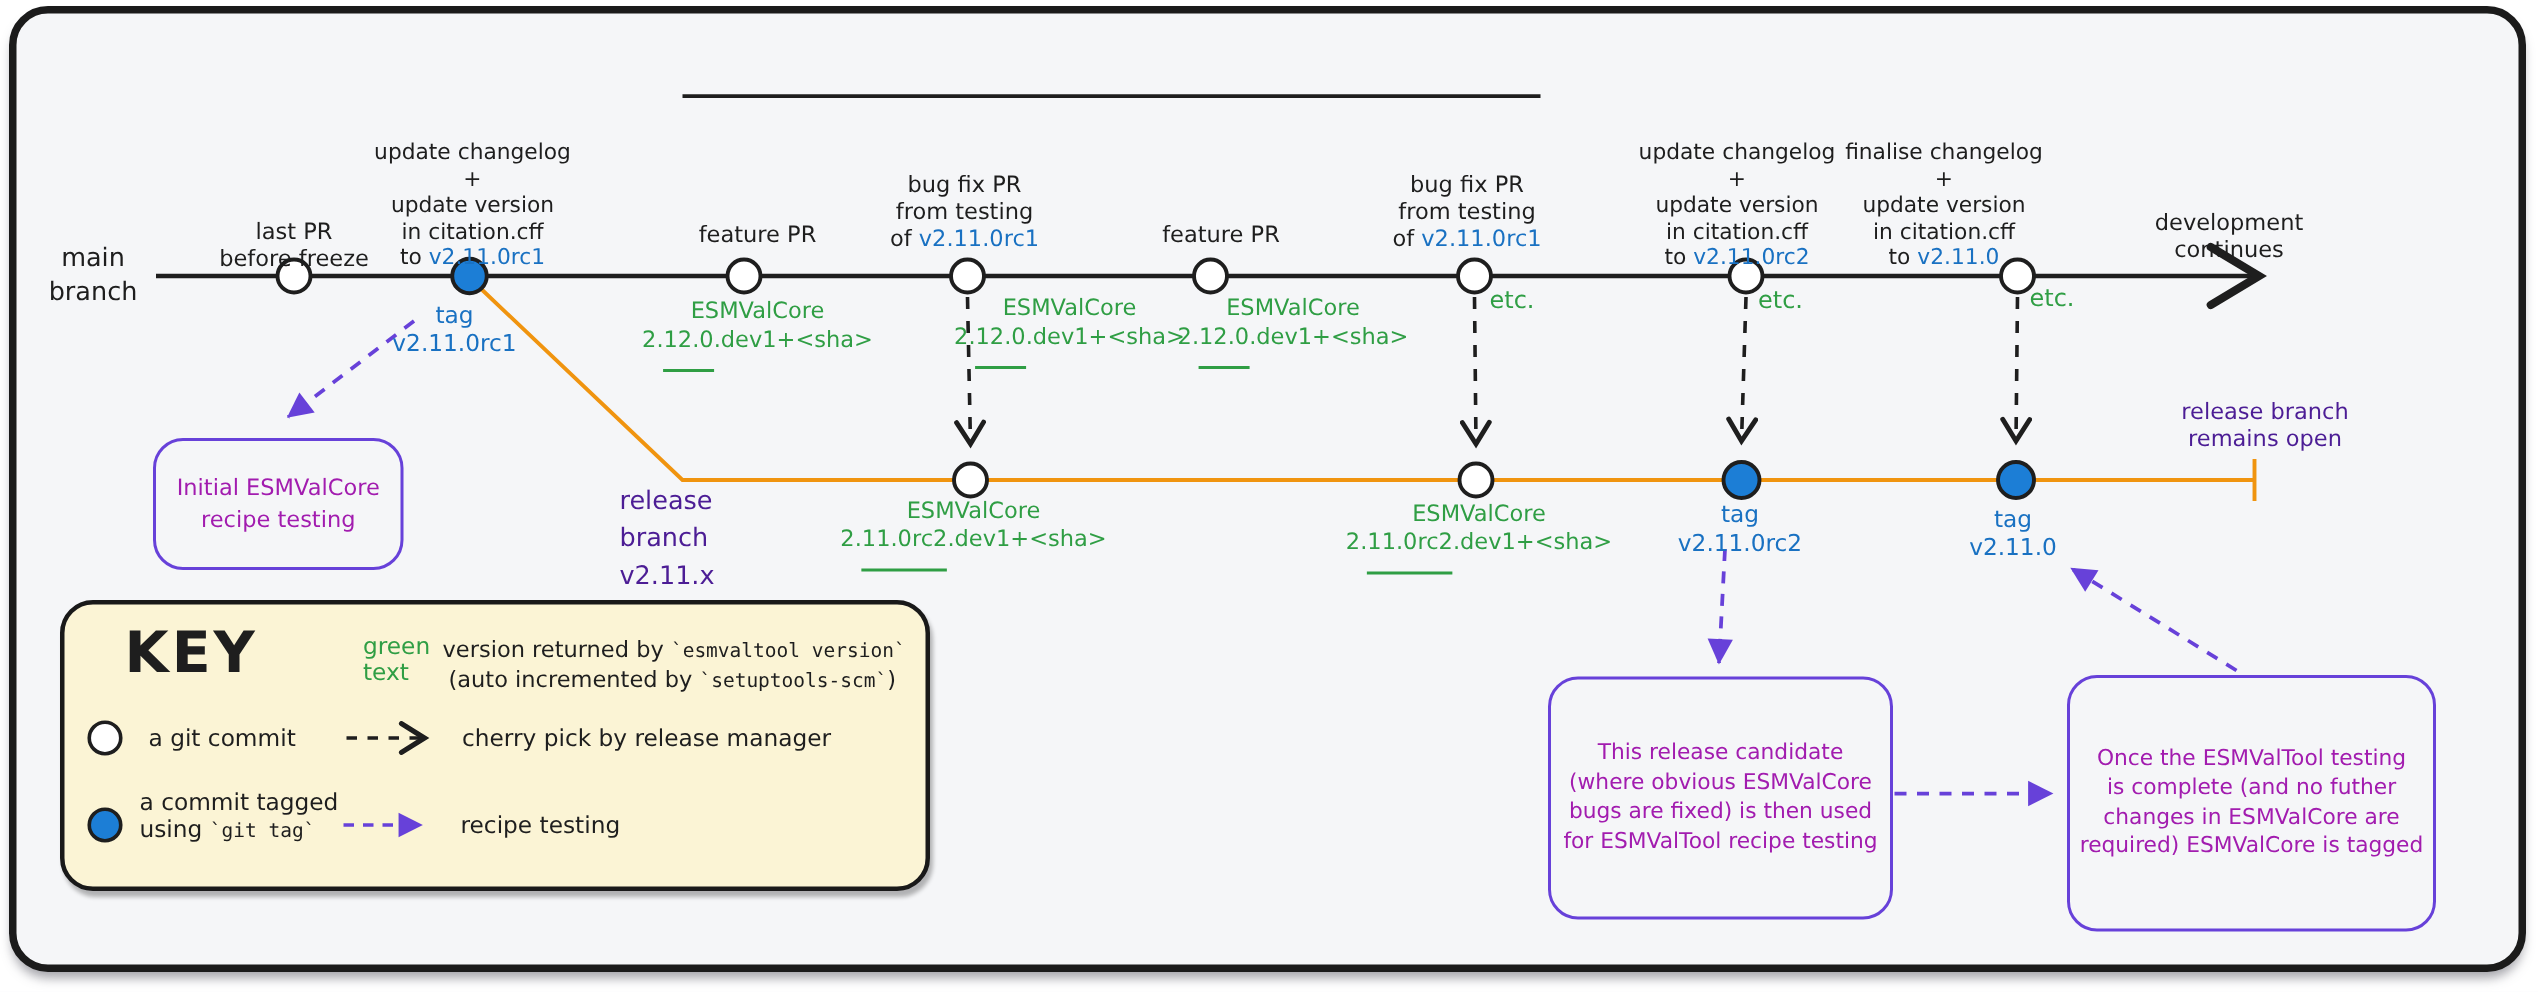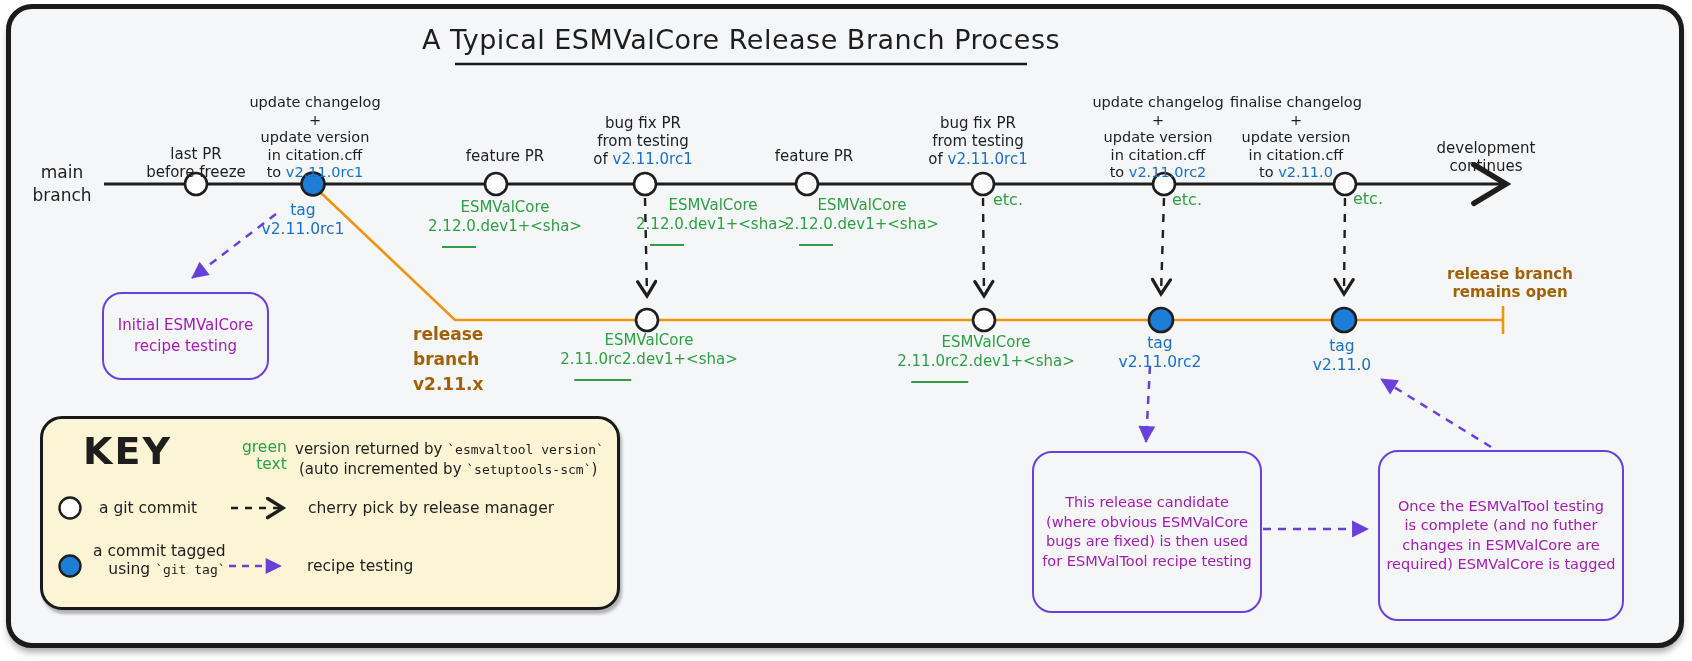--- a/index.html
+++ b/index.html
@@ -7,29 +7,29 @@
   .stage{position:relative;width:1692px;height:661px;}
   .frame{position:absolute;left:6px;top:4px;width:1668px;height:634px;background:#f5f6f8;
     border:5px solid #1b1b1b;border-radius:26px;box-shadow:0 6px 7px -2px rgba(90,90,100,.55);z-index:0;}
   svg.gfx{position:absolute;left:0;top:0;z-index:1;}
   .lbl{position:absolute;z-index:3;font-size:15px;line-height:18px;text-align:center;
     transform:translateX(-50%);white-space:nowrap;}
   .left{transform:none;text-align:left;}
   .ink{color:#1e1e1e;}
   .blue{color:#1971c2;}
   .green{color:#2f9e44;}
-  .orange{color:#a16207;font-weight:bold;}
+  .orange{color:#4c1d95;}
   .u{border-bottom:2px solid #2f9e44;padding-bottom:11px;}
   .title{font-size:27px;line-height:32px;letter-spacing:.5px;}
   .pbox{position:absolute;z-index:2;border:2.5px solid #6741d9;border-radius:20px;
     display:flex;flex-direction:column;align-items:center;justify-content:center;
     color:#a21caf;text-align:center;background:transparent;}
-  .keybox{position:absolute;left:40px;top:416px;width:574px;height:188px;background:#fbf4d5;
+  .keybox{position:absolute;left:40px;top:400px;width:574px;height:188px;background:#fbf4d5;
     border:3.5px solid #191919;border-radius:22px;z-index:2;
-    box-shadow:2px 4px 3px rgba(0,0,0,.28);text-align:right;}
+    box-shadow:2px 4px 3px rgba(0,0,0,.28);}
   .keybox .item{position:absolute;white-space:nowrap;}
   .code{font-family:"DejaVu Sans Mono",monospace;font-size:13px;}
   .keyhead{font-size:38px;font-weight:bold;letter-spacing:2px;}
 </style>
 </head>
 <body>
 
 <div class="stage">
   <div class="frame"></div>
 
@@ -71,21 +71,20 @@
     <circle cx="983" cy="184" r="11" fill="#ffffff" stroke="#1e1e1e" stroke-width="2.6"></circle>
     <circle cx="1164" cy="184" r="11" fill="#ffffff" stroke="#1e1e1e" stroke-width="2.6"></circle>
     <circle cx="1345" cy="184" r="11" fill="#ffffff" stroke="#1e1e1e" stroke-width="2.6"></circle>
 
     <circle cx="647" cy="320" r="11" fill="#ffffff" stroke="#1e1e1e" stroke-width="2.6"></circle>
     <circle cx="984" cy="320" r="11" fill="#ffffff" stroke="#1e1e1e" stroke-width="2.6"></circle>
     <circle cx="1161" cy="320" r="12" fill="#1c7ed6" stroke="#1e1e1e" stroke-width="2.6"></circle>
     <circle cx="1344" cy="320" r="12" fill="#1c7ed6" stroke="#1e1e1e" stroke-width="2.6"></circle>
   </svg>
 
-  <div class="lbl title ink" style="left:741px;top:24px;">A Typical ESMValCore Release Branch Process</div>
 
   <div class="lbl ink" style="left:62px;top:161px;font-size:17px;line-height:23px;">
     <div>main</div>
     <div>branch</div>
   </div>
 
   <div class="lbl ink" style="left:1486px;top:139px;">
     <div>development</div>
     <div>continues</div>
   </div>

